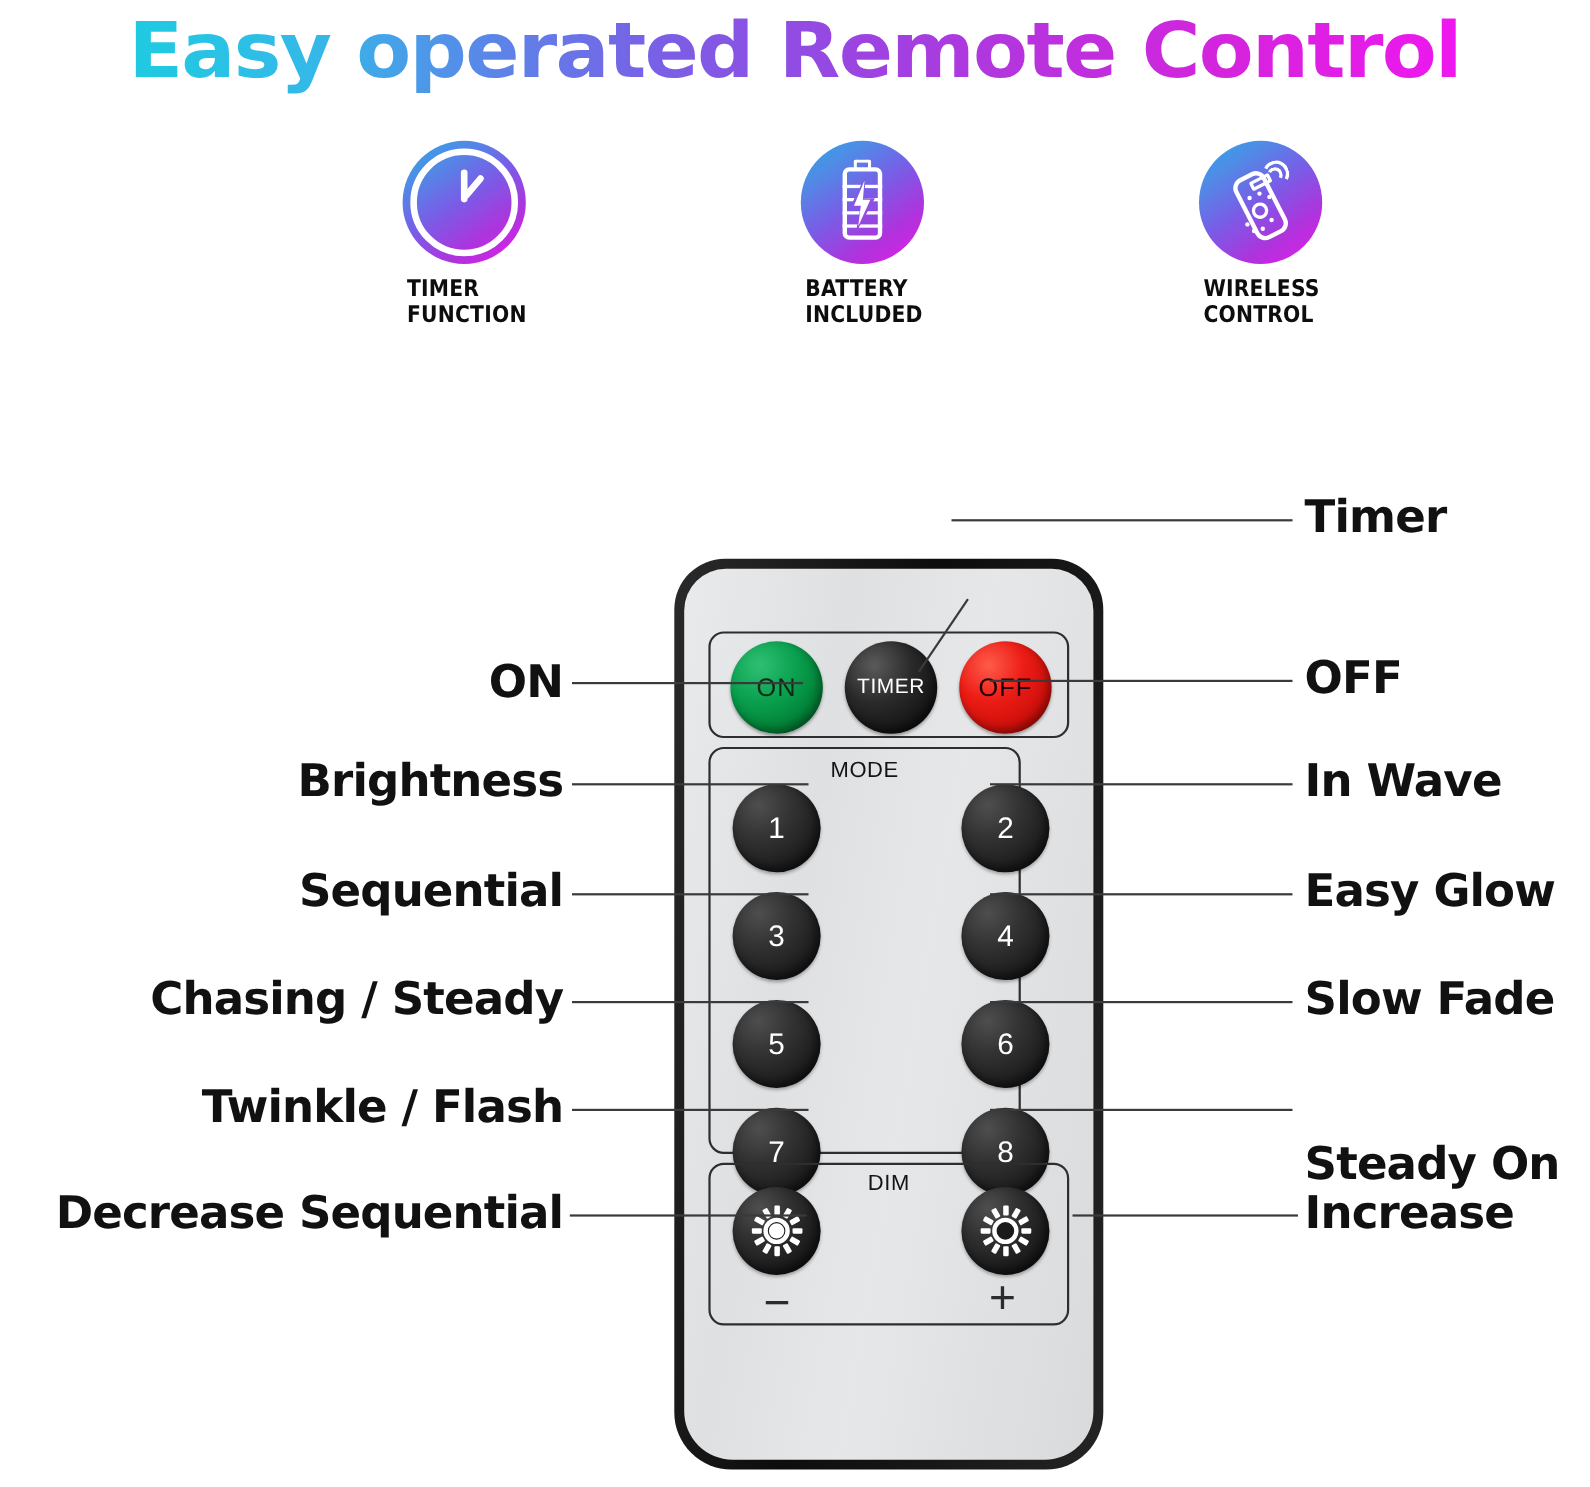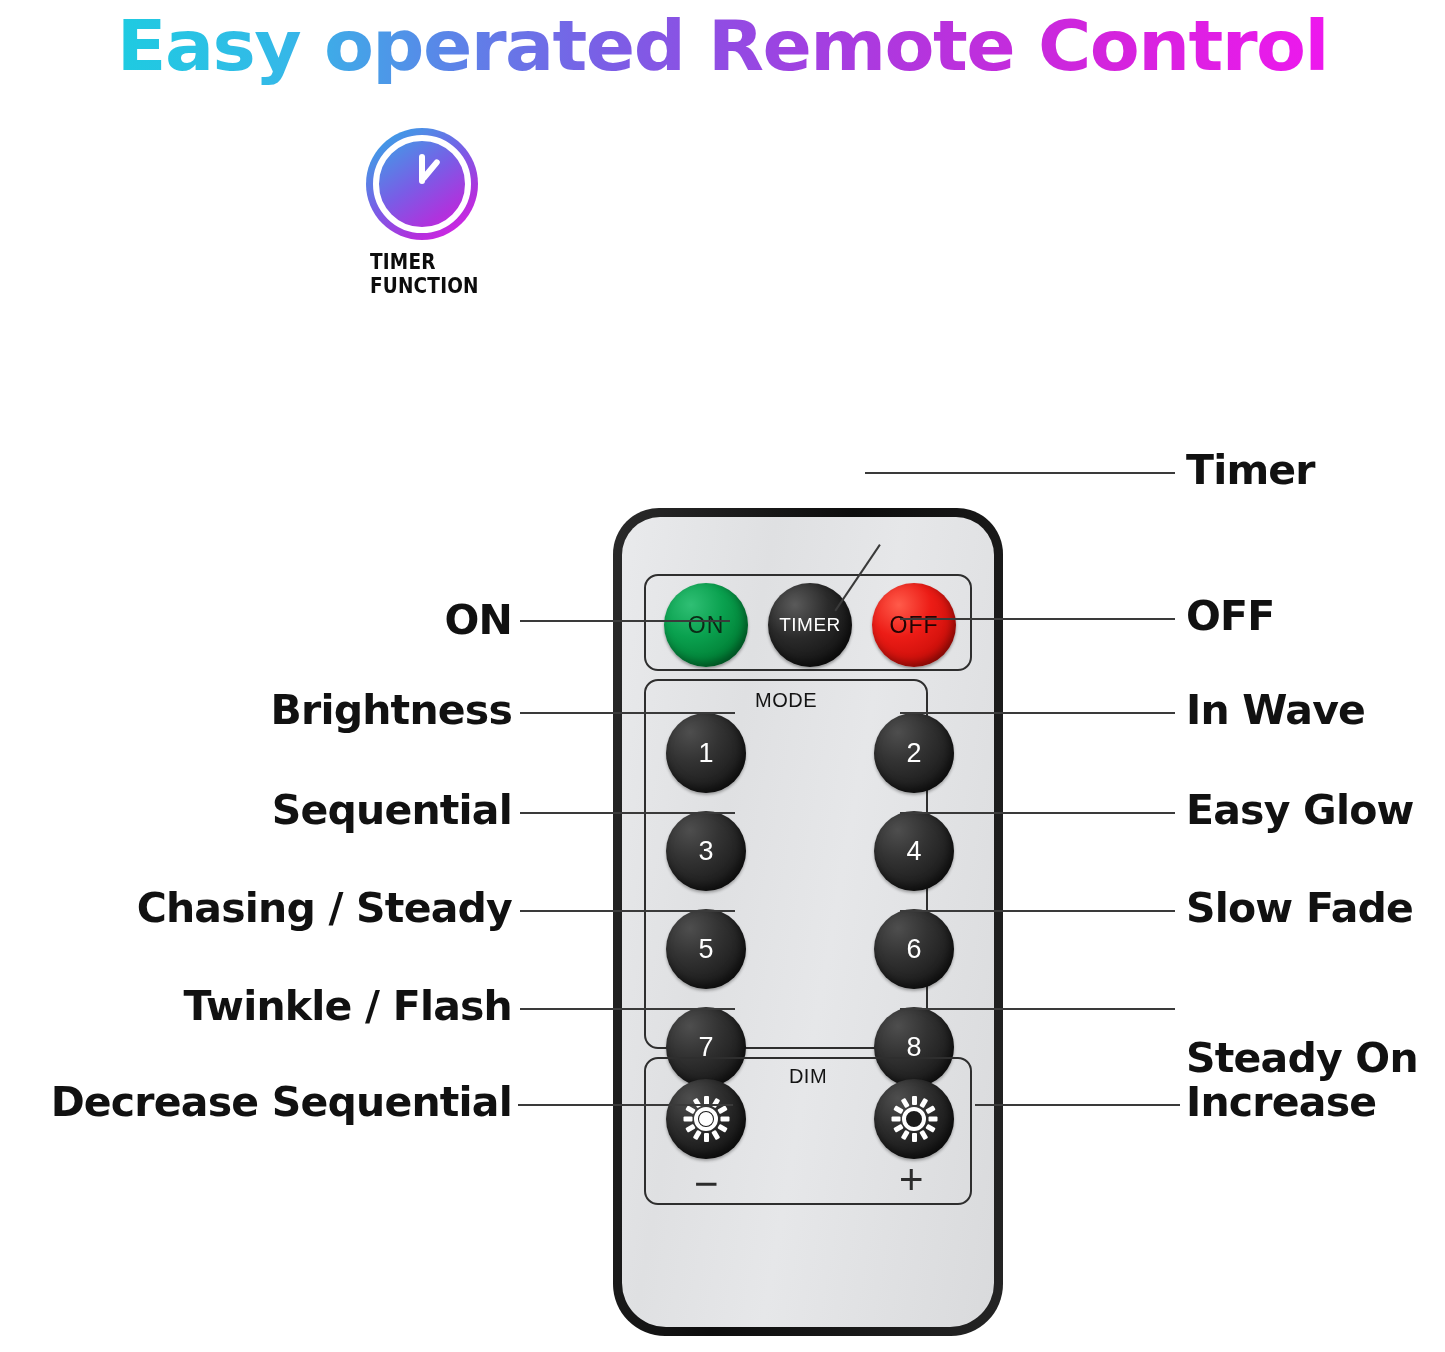--- a/index.html
+++ b/index.html
@@ -257,21 +257,55 @@
     <div class="icon-holder">
       <div class="grad-circle"></div>
       <div class="ring"></div>
       <div class="hand-h"></div>
       <div class="hand-m"></div>
     </div>
     <div class="flabel">TIMER
 FUNCTION</div>
   </div>
 
-
+  <div class="feature bat" style="left:710px; top:0;">
+    <div class="icon-holder">
+      <div class="grad-circle"></div>
+      <div class="cap"></div>
+      <div class="body"></div>
+      <div class="seg" style="top:40px;"></div>
+      <div class="seg" style="top:52px;"></div>
+      <div class="seg" style="top:64px;"></div>
+      <div class="seg" style="top:76px;"></div>
+      <div class="boltmask"></div>
+      <div class="bolt"></div>
+    </div>
+    <div class="flabel">BATTERY
+INCLUDED</div>
+  </div>
+
+  <div class="feature rem" style="left:1072px; top:0;">
+    <div class="icon-holder">
+      <div class="grad-circle"></div>
+      <div class="wave w2"></div>
+      <div class="wave w1"></div>
+      <div class="rbody"></div>
+      <div class="rscreen"></div>
+      <div class="rbig"></div>
+      <div class="rdot" style="left:44px; top:50px;"></div>
+      <div class="rdot" style="left:53px; top:46px;"></div>
+      <div class="rdot" style="left:62px; top:49px;"></div>
+      <div class="rdot" style="left:42px; top:74px;"></div>
+      <div class="rdot" style="left:48px; top:80px;"></div>
+      <div class="rdot" style="left:56px; top:78px;"></div>
+      <div class="rdot" style="left:64px; top:70px;"></div>
+    </div>
+    <div class="flabel">WIRELESS
+CONTROL</div>
+  </div>
 </div>
 
 <div class="remote">
   <div class="remote-face">
 
     <div class="group g-top">
       <div class="btn btn-on">ON</div>
       <div class="btn btn-timer">TIMER</div>
       <div class="btn btn-off">OFF</div>
     </div>

